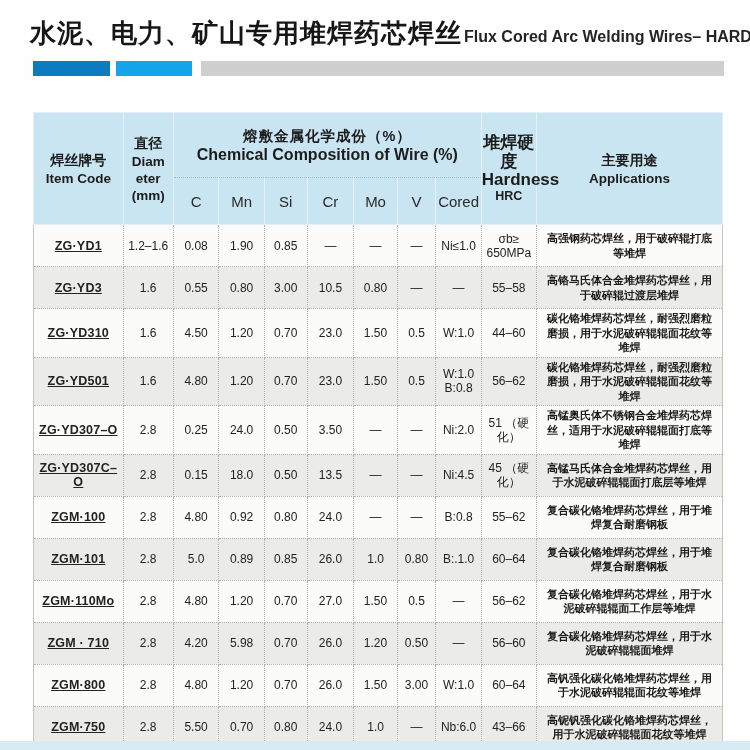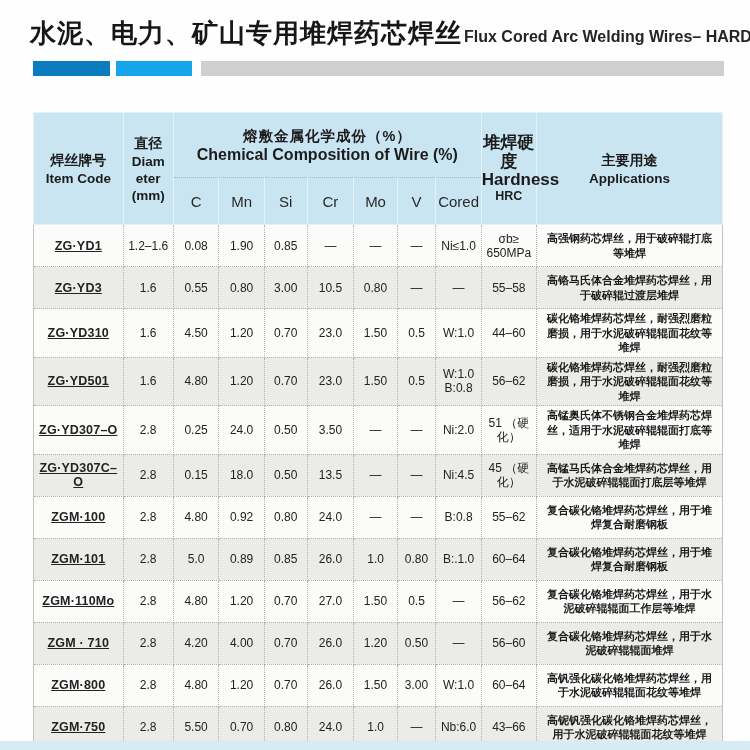--- a/index.html
+++ b/index.html
@@ -231,21 +231,21 @@
     <td>1.50</td>
     <td>0.5</td>
     <td>—</td>
     <td>56–62</td>
     <td class="app">复合碳化铬堆焊药芯焊丝，用于水泥破碎辊辊面工作层等堆焊</td>
   </tr>
         <tr class="alt">
     <td class="code">ZGM · 710</td>
     <td>2.8</td>
     <td>4.20</td>
-    <td>4.00</td>
+    <td>5.98</td>
     <td>0.70</td>
     <td>26.0</td>
     <td>1.20</td>
     <td>0.50</td>
     <td>—</td>
     <td>56–60</td>
     <td class="app">复合碳化铬堆焊药芯焊丝，用于水泥破碎辊辊面堆焊</td>
   </tr>
         <tr>
     <td class="code">ZGM·800</td>

